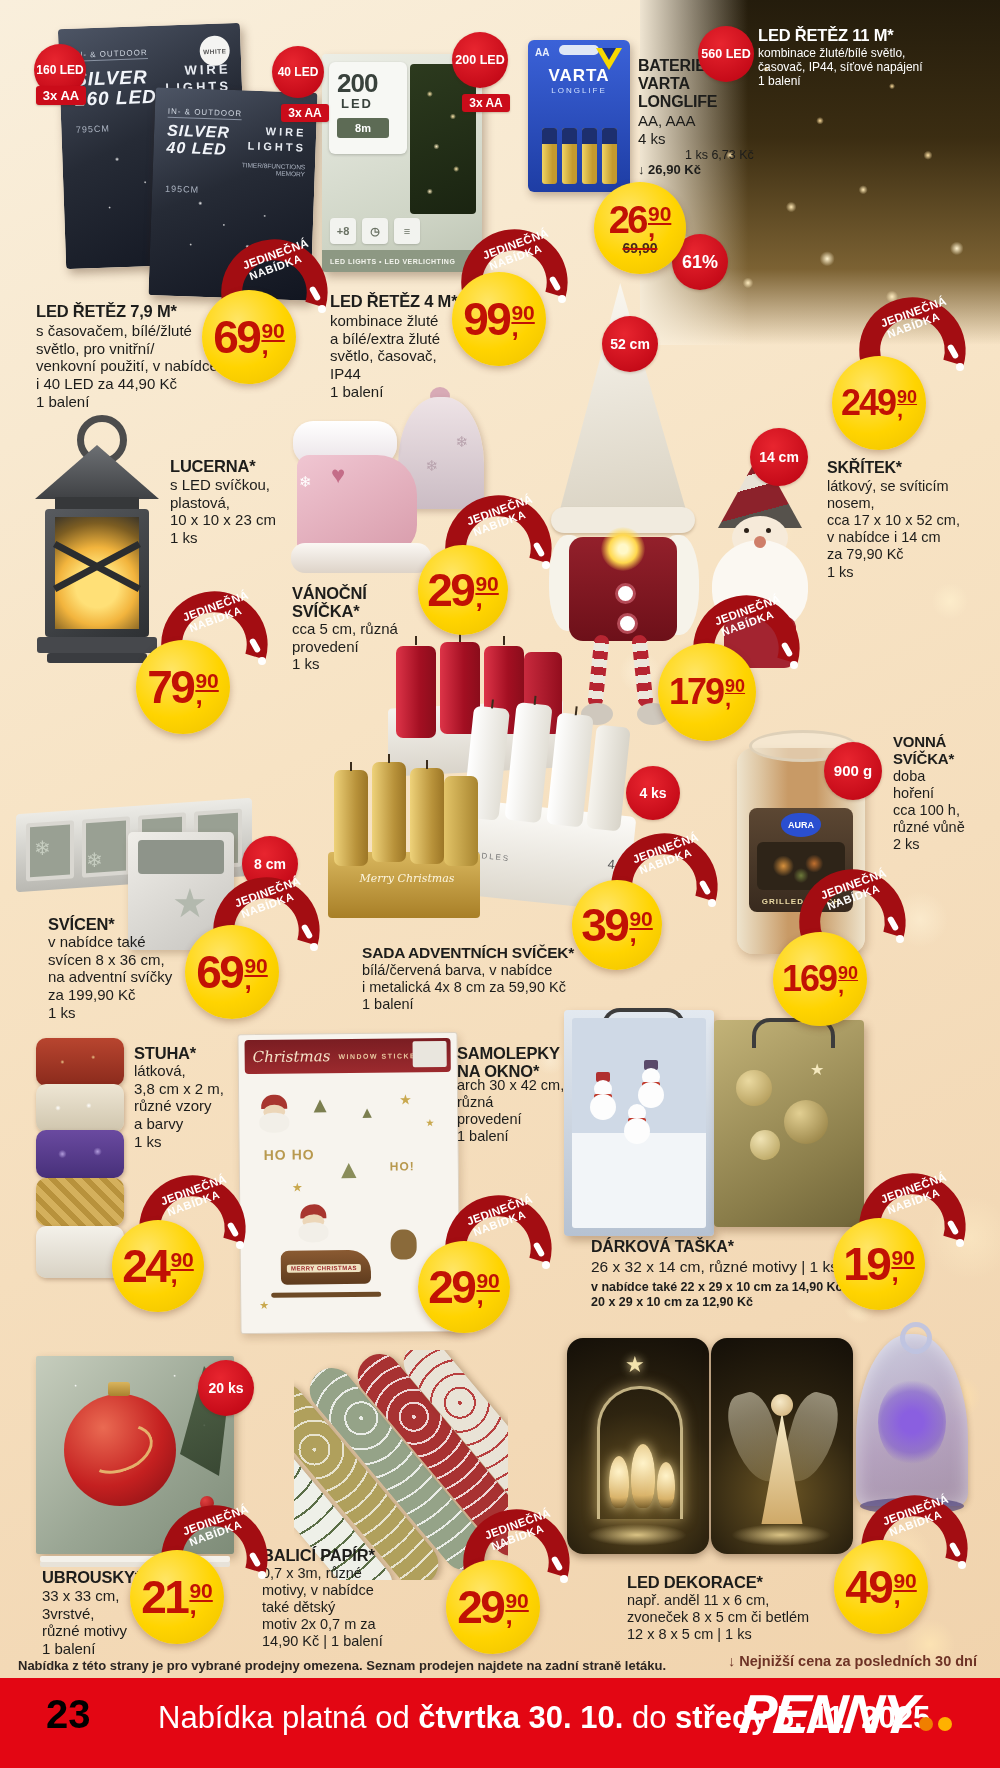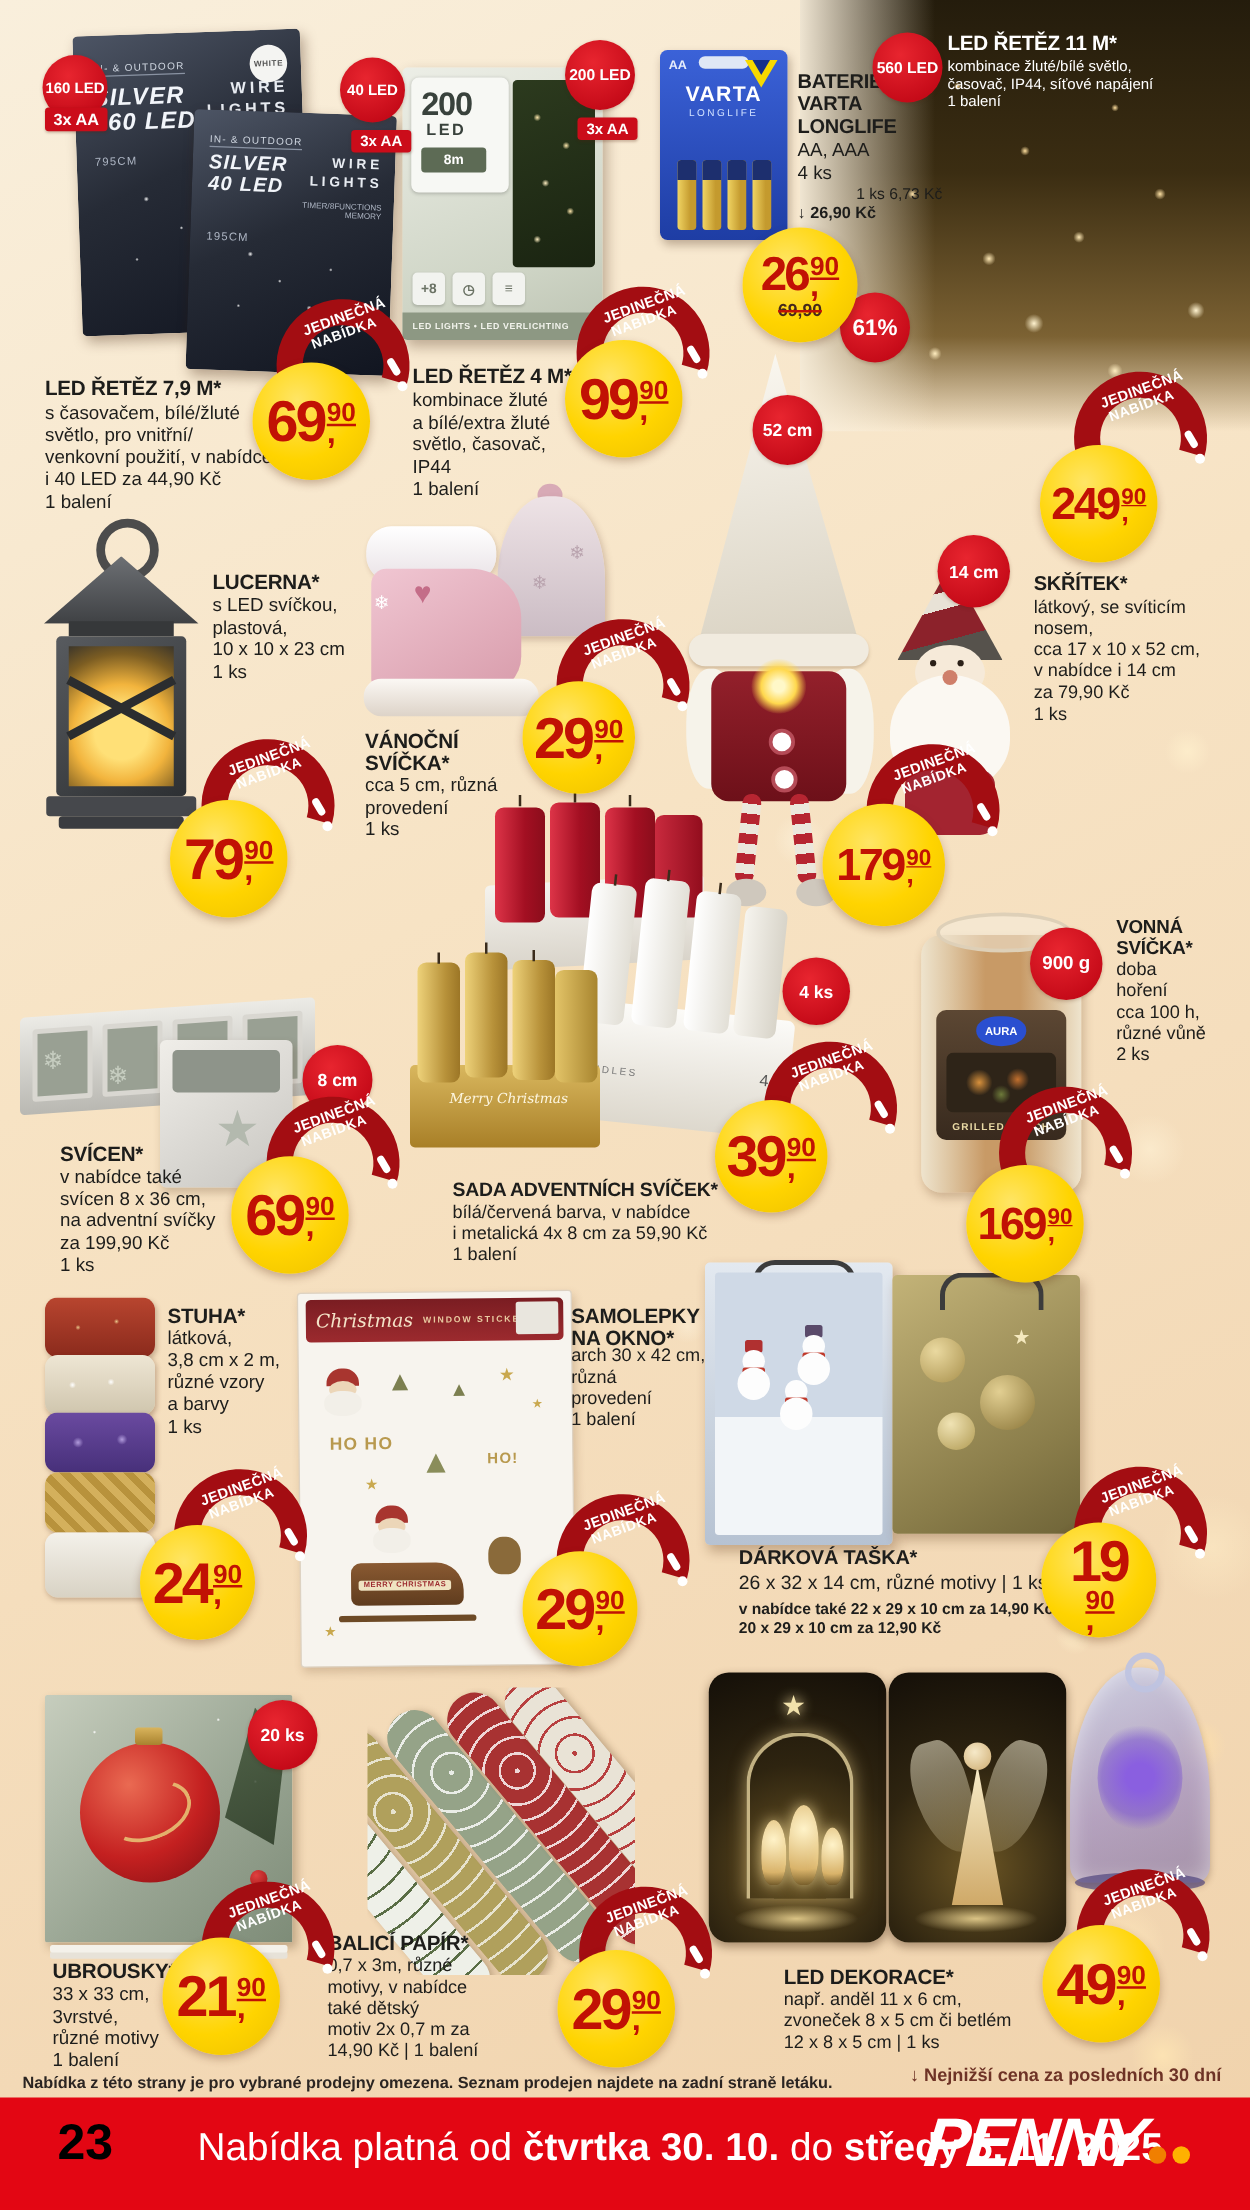--- a/index.html
+++ b/index.html
@@ -770,21 +770,21 @@
 20 x 29 x 10 cm za 12,90 Kč</div>
   <div class="ribbon" style="left:866px;top:1176px;">
     <svg viewBox="0 0 100 100">
         <path d="M8 72 A45 45 0 1 1 92 66" fill="none" stroke="#a30d12" stroke-width="22"></path>
       </svg>
     <span class="rl r1">JEDINEČNÁ</span>
     <span class="rl r2">NABÍDKA</span>
     <span class="rexcl"></span>
       <span class="rdot"></span>
   </div>
-  <div class="pbadge" style="left:833px;top:1218px;width:92px;height:92px;flex-direction:column;">
+  <div class="pbadge" style="left:833px;top:1218px;width:92px;height:92px;">
     <span class="pi">19</span>
     <span class="pf">
         <span class="pd">90</span>
         <span class="pc">,</span>
       </span>
   </div>
 
   <div class="photo napkins" style="left:36px;top:1356px;width:198px;height:198px;">
     <div class="branch"></div>
     <div class="ball"></div>

